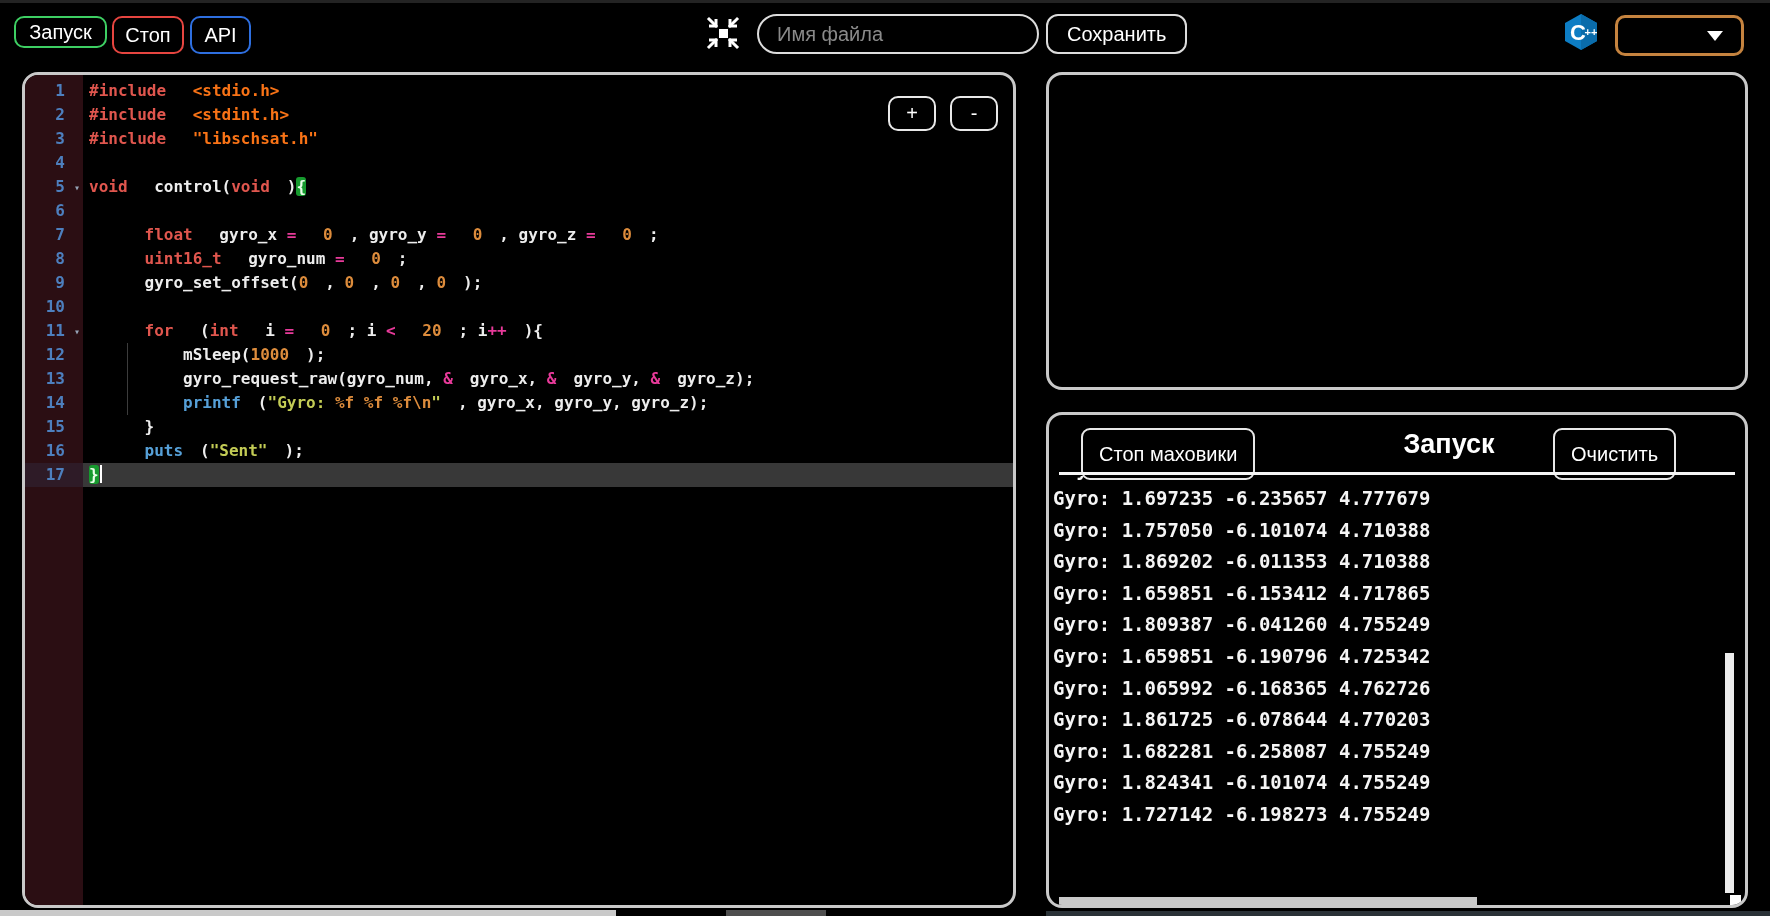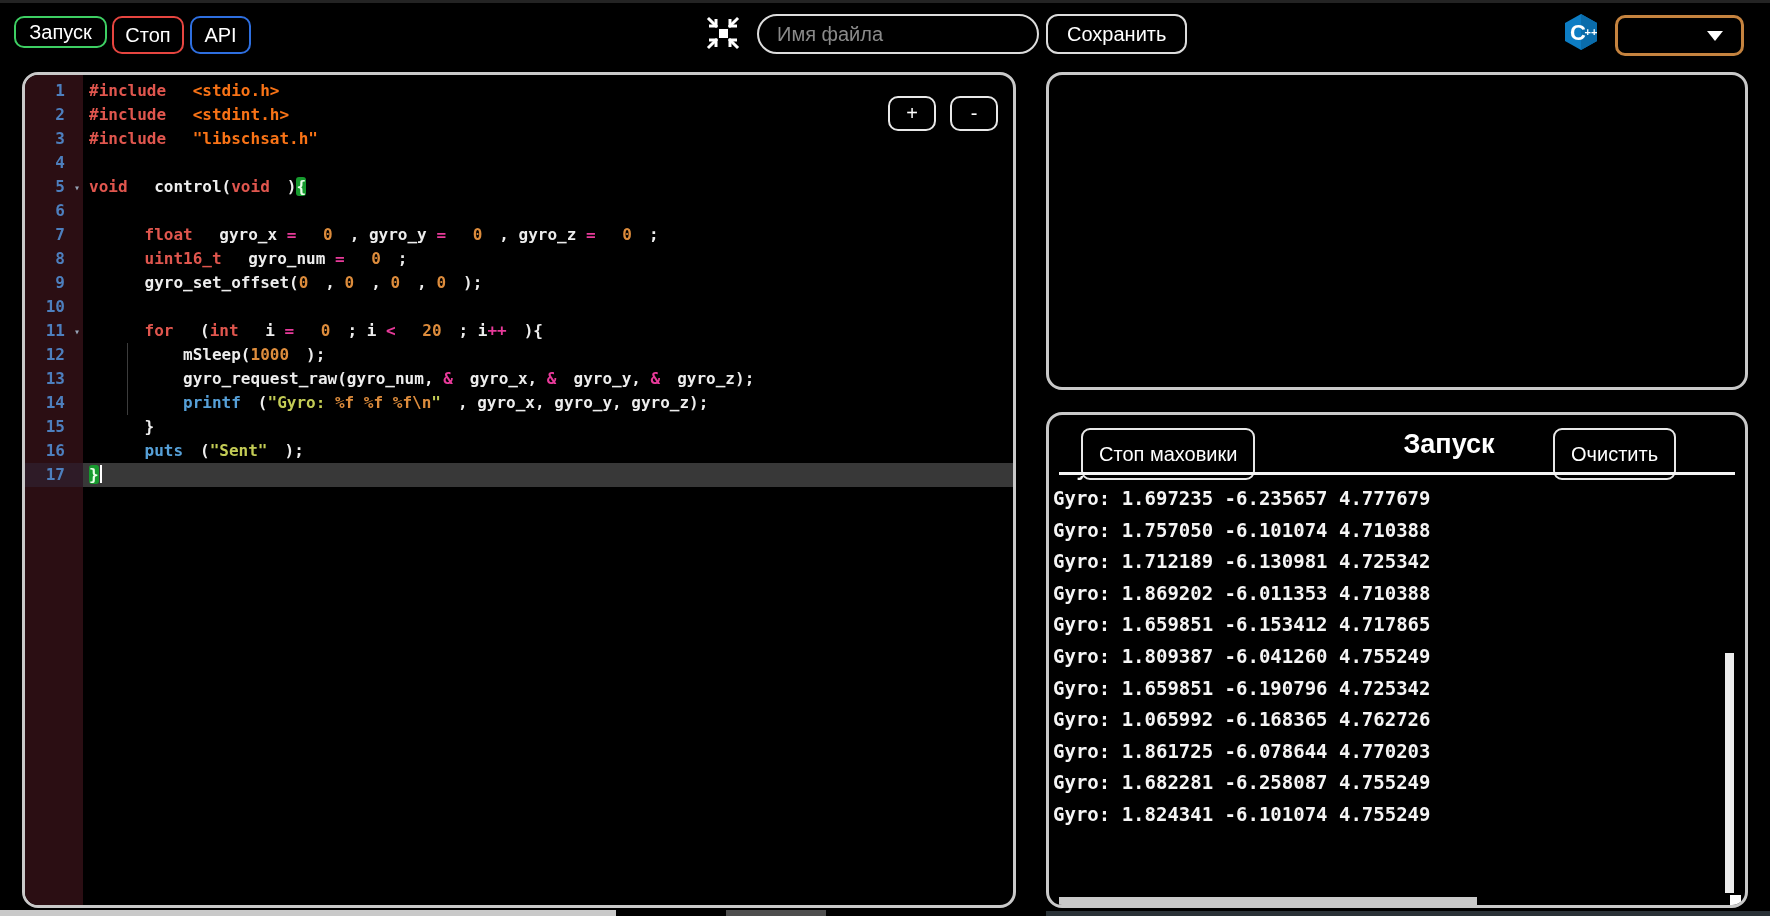--- a/index.html
+++ b/index.html
@@ -158,29 +158,29 @@
   <div class="obtn btn-clear">Очистить</div>
   <div class="out-divider"></div>
 
   <div class="console">
     <div class="clip">
       <span>Gyro:</span>
     </div>
     <div>
         <div class="cline">Gyro: 1.697235 -6.235657 4.777679</div>
         <div class="cline">Gyro: 1.757050 -6.101074 4.710388</div>
-        <div class="cline">Gyro: 1.712189 -6.130981 4.725342</div>
         <div class="cline">Gyro: 1.869202 -6.011353 4.710388</div>
         <div class="cline">Gyro: 1.659851 -6.153412 4.717865</div>
         <div class="cline">Gyro: 1.809387 -6.041260 4.755249</div>
         <div class="cline">Gyro: 1.659851 -6.190796 4.725342</div>
         <div class="cline">Gyro: 1.065992 -6.168365 4.762726</div>
         <div class="cline">Gyro: 1.861725 -6.078644 4.770203</div>
         <div class="cline">Gyro: 1.682281 -6.258087 4.755249</div>
         <div class="cline">Gyro: 1.824341 -6.101074 4.755249</div>
+        <div class="cline">Gyro: 1.727142 -6.198273 4.755249</div>
       </div>
   </div>
 
   <div class="vscroll"></div>
   <div class="hscroll"></div>
   <div class="scorner"></div>
 </div>
 
 <div class="abs pb1"></div>
 <div class="abs pb2"></div>

